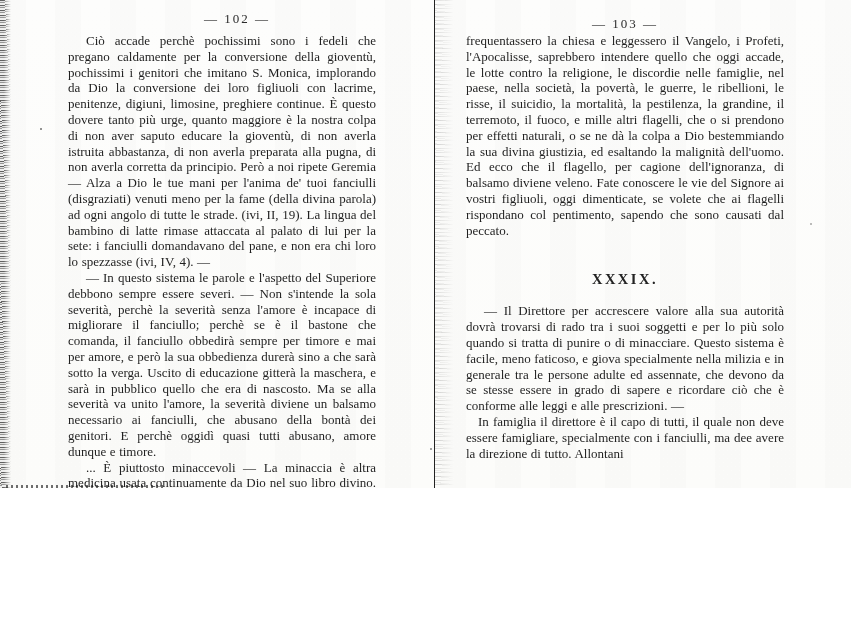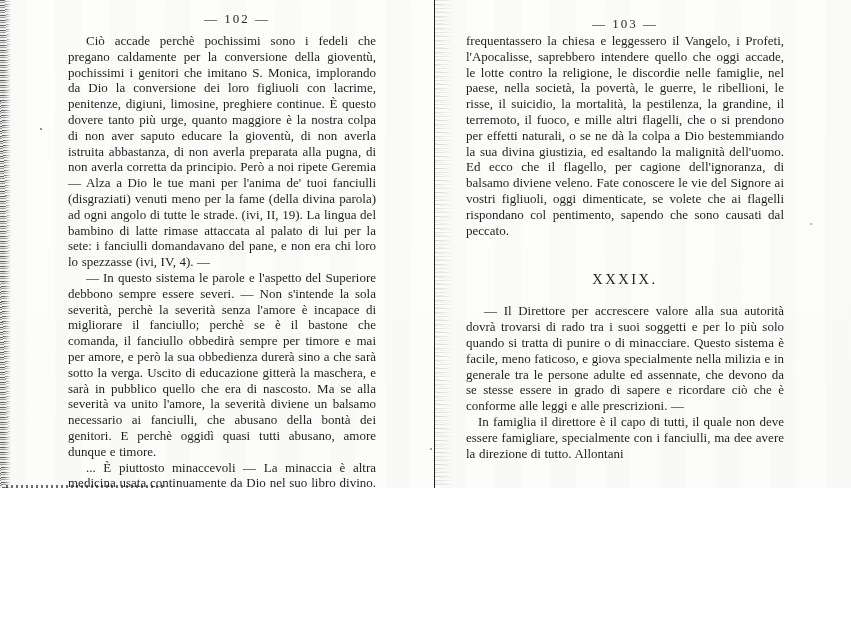--- a/index.html
+++ b/index.html
@@ -95,21 +95,21 @@
     hyphens: auto;
     -webkit-hyphens: auto;
     word-spacing: 0.3px;
     color: #1f1f1f;
   }
   .page p.no-indent { text-indent: 0; }
   .page p.small-indent { text-indent: 12px; }
   .section-heading {
     text-align: center;
     font-size: 14.5px;
-    font-weight: normal;
+    font-weight: bold;
     letter-spacing: 2.5px;
     color: #242424;
     margin-top: 33px;
     margin-bottom: 15px;
   }
 </style>
 </head>
 <body>
 
 <div class="scan">

